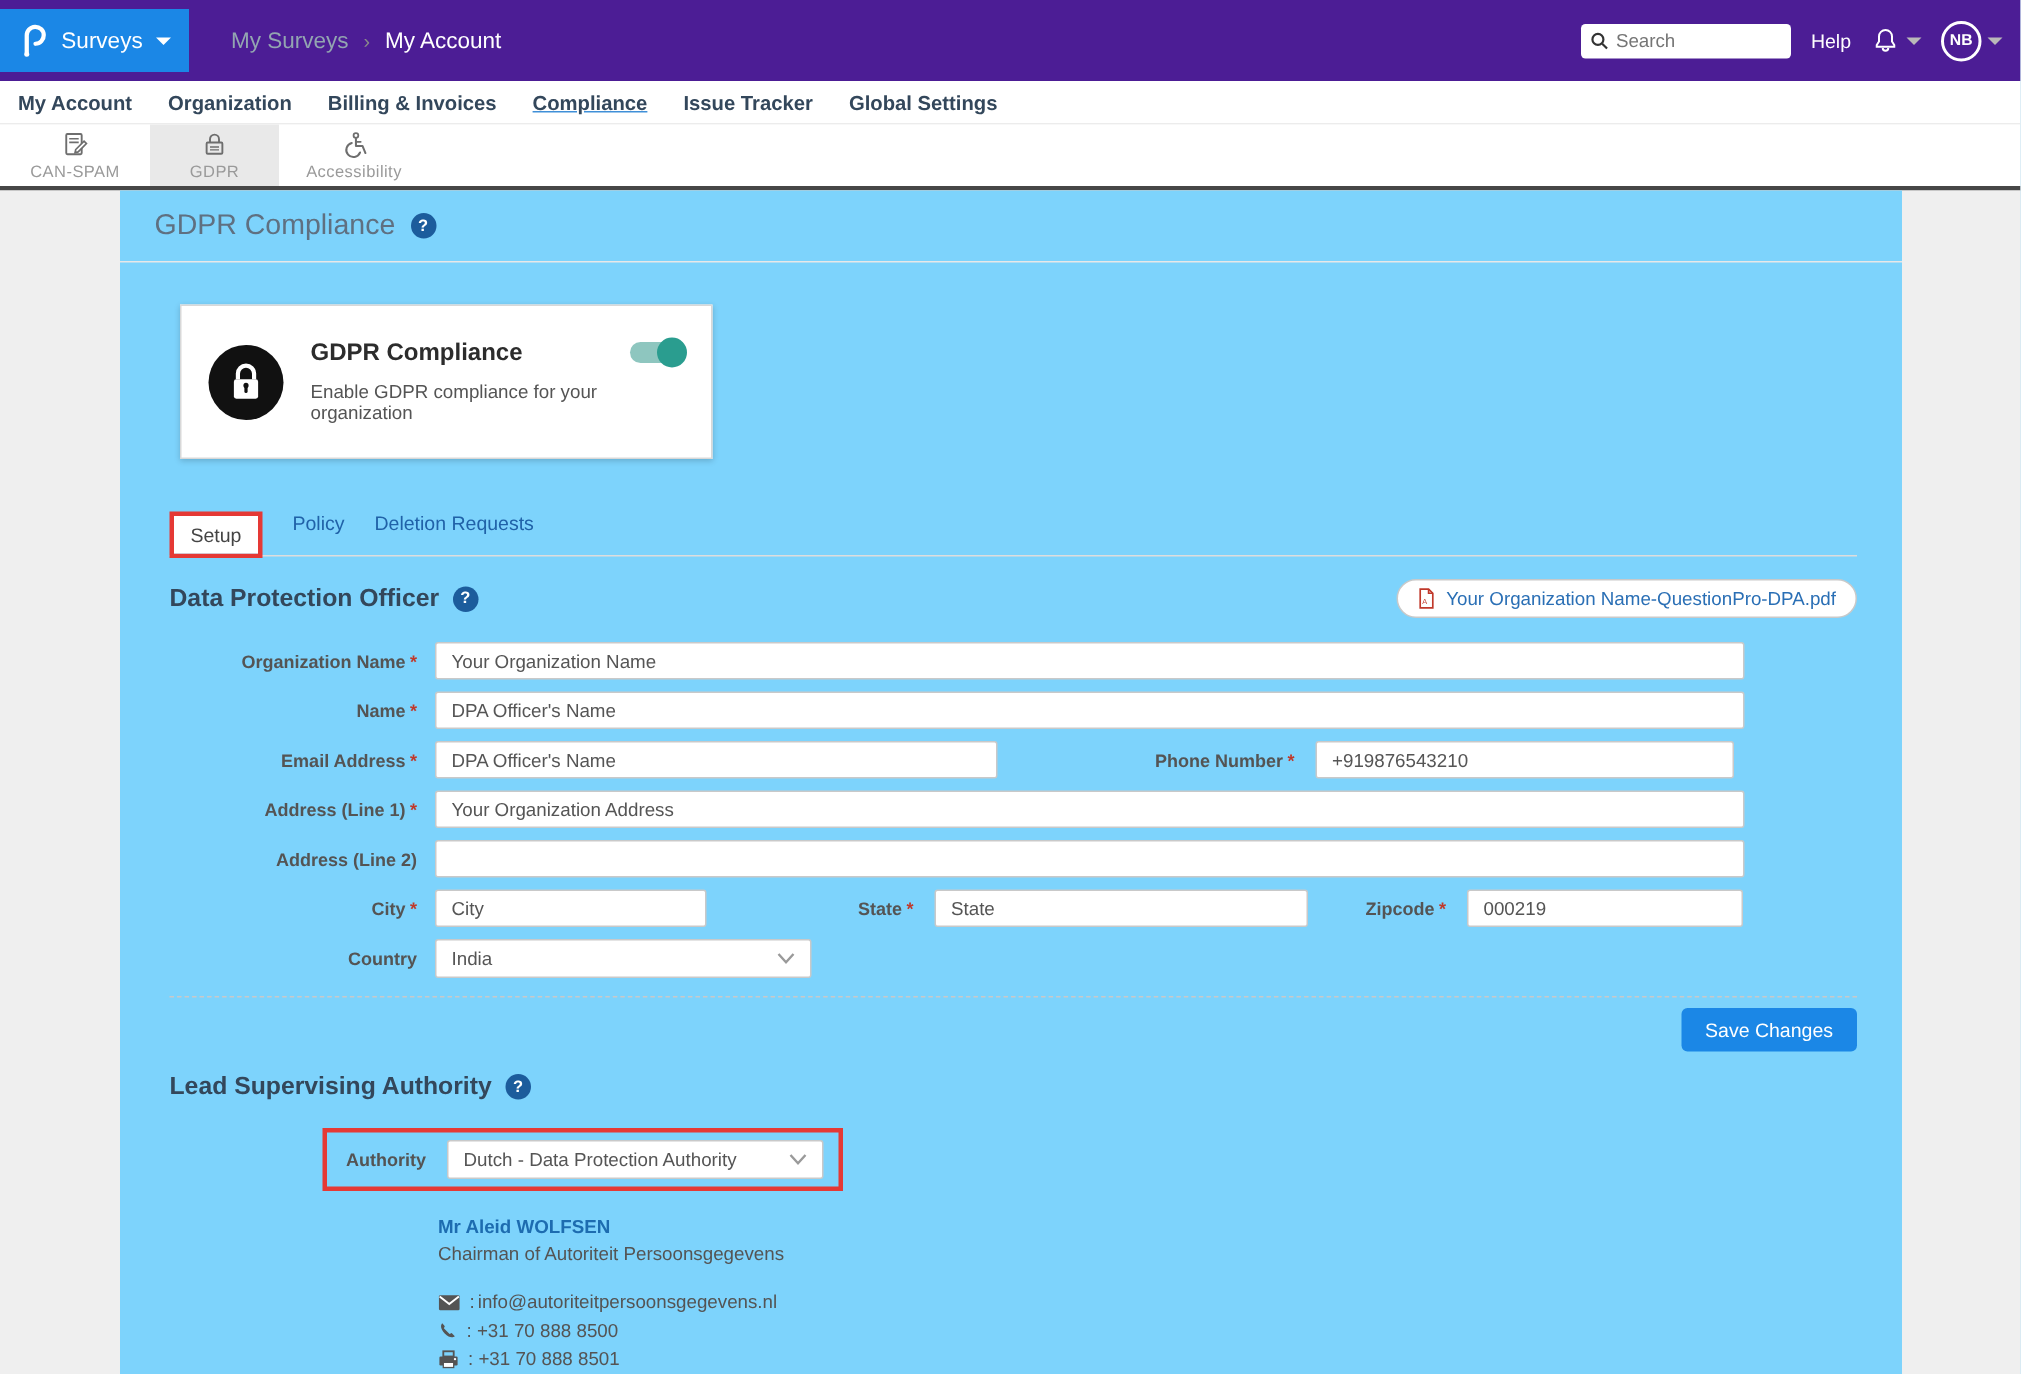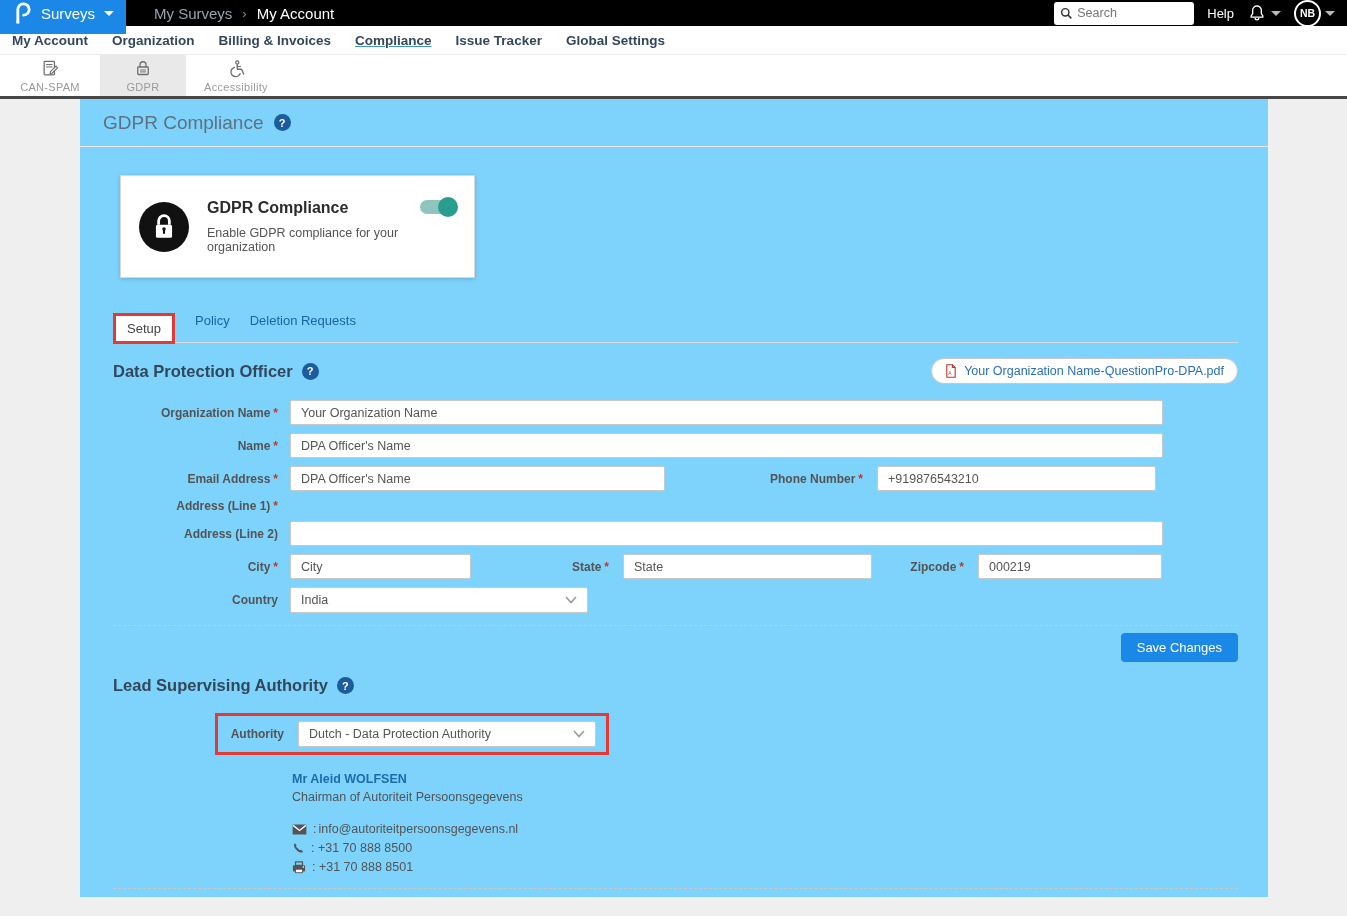--- a/index.html
+++ b/index.html
@@ -1,20 +1,20 @@
 <!DOCTYPE html>
 <html><head>
 <meta charset="utf-8">
 <style>
   * { margin:0; padding:0; box-sizing:border-box; }
   html,body { width:1347px; height:916px; overflow:hidden; background:#efefef;
     font-family:"Liberation Sans", sans-serif; }
 
   
-  .topbar { height:26px; background:#000000; display:flex; align-items:center; }
+  .topbar { height:54px; background:#4c1d95; display:flex; align-items:center; }
   .logo-block { width:126px; height:42px; background:#1b87e6; display:flex; align-items:center;
     justify-content:center; gap:9px; cursor:pointer; }
   .logo-block .product { color:#fff; font-size:15px; }
   .caret { width:0; height:0; border-left:5px solid transparent; border-right:5px solid transparent;
     border-top:5px solid #fff; display:inline-block; }
   .caret.gray { border-top-color:#b9b9b9; }
   .crumbs { margin-left:28px; display:flex; align-items:center; gap:10px; font-size:15px; }
   .crumb-muted { color:#93a5b1; cursor:pointer; }
   .crumb-sep { color:#8a8a8a; font-size:13px; }
   .crumb-current { color:#fff; }
@@ -88,21 +88,21 @@
   .fin { height:25px; border:1px solid #c9c9c9; border-radius:2px; padding:0 10px; font-size:12.5px;
     color:#555; font-family:"Liberation Sans", sans-serif; outline:none; background:#fff; }
   .w-full { width:873px; } .w-email { width:375px; } .w-phone { width:279px; }
   .w-city { width:181px; } .w-state { width:249px; } .w-zip { width:184px; }
   .mid-label { width:212px; text-align:right; font-size:12px; font-weight:bold; color:#545454;
     padding-right:14px; flex:none; }
   .mid-label.state { width:152px; } .mid-label.zip { width:106px; }
   .sel { height:26px; border:1px solid #c9c9c9; border-radius:2px; display:flex; align-items:center;
     justify-content:space-between; padding:0 10px; font-size:12.5px; color:#555; cursor:pointer;
     background:#fff; }
-  .sel.w-country { width:298px; }
+  .sel.w-country { width:251px; }
 
   .dashed { border-top:1px dashed #c9c9c9; margin-top:12px; }
   .save-row { display:flex; justify-content:flex-end; margin-top:7px; }
   .btn-primary { background:#1b87e6; color:#fff; border:none; border-radius:4px; padding:7px 16px;
     font-size:13px; font-family:"Liberation Sans", sans-serif; cursor:pointer; }
 
   
   .authority-box { margin-top:18px; margin-left:102px; display:inline-flex; align-items:center;
     padding:5px 10px 5px 0; }
   .authority-label { width:66px; text-align:right; font-size:12px; font-weight:bold; color:#545454;
@@ -270,20 +270,21 @@
           <input class="fin w-full" value="DPA Officer's Name" style="">
         </div>
         <div class="frow">
           <label class="flabel"><span>Email Address</span><span class="req">*</span></label>
           <input class="fin w-email" value="DPA Officer's Name" style="">
           <label class="mid-label"><span>Phone Number</span><span class="req">*</span></label>
           <input class="fin w-phone" value="+919876543210" style="">
         </div>
         <div class="frow">
           <label class="flabel"><span>Address (Line 1)</span><span class="req">*</span></label>
+          <input class="fin w-full" value="Your Organization Address" style="">
         </div>
         <div class="frow">
           <label class="flabel"><span>Address (Line 2)</span></label>
           <input class="fin w-full" value="" style="">
         </div>
         <div class="frow">
           <label class="flabel"><span>City</span><span class="req">*</span></label>
           <input class="fin w-city" value="City" style="">
           <label class="mid-label state"><span>State</span><span class="req">*</span></label>
           <input class="fin w-state" value="State" style="">

